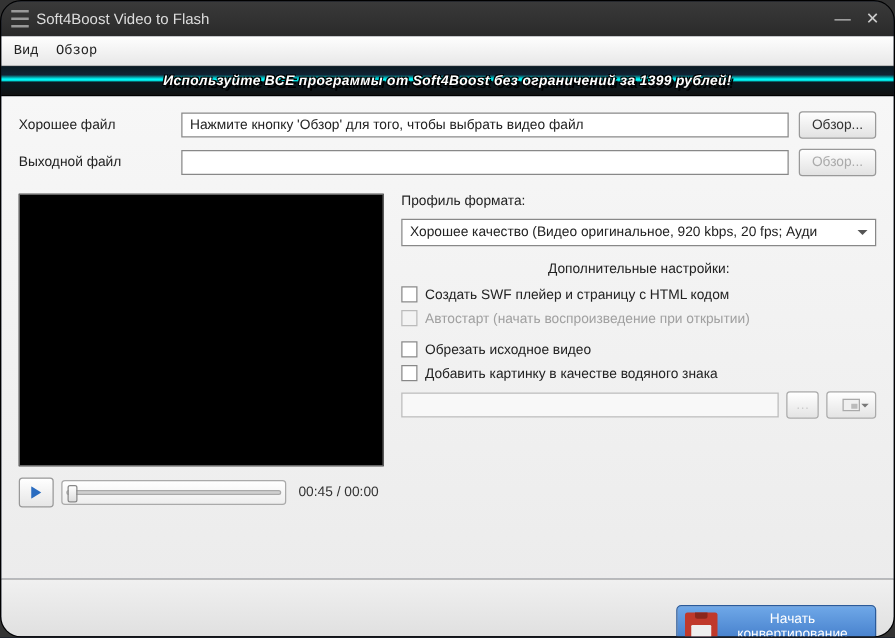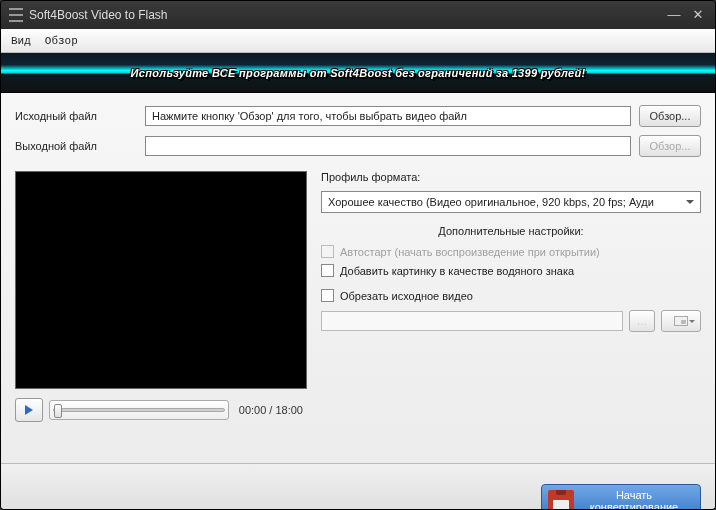--- a/index.html
+++ b/index.html
@@ -1,29 +1,29 @@
 <!DOCTYPE html>
 <html><head>
 <meta charset="utf-8">
 <style>
 * { box-sizing: border-box; margin: 0; padding: 0; font-family: Tahoma, Arial, sans-serif; font-size: 11px; }
 body { background: #333; padding: 0; width: 716px; height: 510px; overflow: hidden; }
 
-.window { width: 716px; height: 510px; background: #0f172a; border: 1px solid #000; border-radius: 4px; overflow: hidden; display: flex; flex-direction: column; }
+.window { width: 716px; height: 510px; background: #0f172a; border: 1px solid #000; border-radius: 17px; overflow: hidden; display: flex; flex-direction: column; }
 
 .titlebar { height: 28px; background: linear-gradient(#3a3a3a, #2a2a2a); display: flex; align-items: center; padding: 0 8px; color: #ddd; }
 .titlebar .sysicon { width: 14px; height: 14px; margin-right: 6px; display: flex; flex-direction: column; justify-content: space-between; }
 .titlebar .sysicon span { height: 2px; background: #999; }
 .titlebar .title { flex: 1; font-size: 12px; }
 .titlebar .wbtn { width: 18px; height: 16px; color: #ccc; font-size: 13px; text-align: center; margin-left: 6px; cursor: pointer; }
 
 .menubar { height: 24px; background: linear-gradient(#fefefe, #e8e8e8); display: flex; align-items: center; padding: 0 10px; border-bottom: 1px solid #bbb; }
 .menubar .mitem { margin-right: 14px; color: #222; cursor: pointer; font-family: Liberation Mono, monospace; }
 
-.banner { height: 40px; background: linear-gradient(#0a1a22 0%, #123 30%, #0ff 45%, #0dd 50%, #0a1a22 55%, #111 100%); display: flex; align-items: center; justify-content: center; color: #fff; font-size: 18px; font-weight: bold; text-shadow: 2px 2px 0 #000, -1px -1px 0 #000, 1px -1px 0 #000, -1px 1px 0 #000; font-style: italic; letter-spacing: 0.3px; border-bottom: 1px solid #000; }
+.banner { height: 24px; background: linear-gradient(#0a1a22 0%, #123 30%, #0ff 45%, #0dd 50%, #0a1a22 55%, #111 100%); display: flex; align-items: center; justify-content: center; color: #fff; font-size: 18px; font-weight: bold; text-shadow: 2px 2px 0 #000, -1px -1px 0 #000, 1px -1px 0 #000, -1px 1px 0 #000; font-style: italic; letter-spacing: 0.3px; border-bottom: 1px solid #000; }
 
 .content { flex: 1; background: linear-gradient(#f7f7f7, #ececec); padding: 12px 14px; display: flex; flex-direction: column; }
 
 .filerow { display: flex; align-items: center; margin-bottom: 8px; }
 .filerow .lbl { width: 130px; color: #222; }
 .filerow .txt { flex: 1; height: 20px; border: 1px solid #888; background: #fff; padding: 2px 6px; color: #222; line-height: 15px; font-size: 11px; }
 .filerow .browse { width: 62px; height: 22px; margin-left: 8px; background: linear-gradient(#fefefe,#e2e2e2); border: 1px solid #999; border-radius: 3px; cursor: pointer; color: #333; }
 .filerow .browse.disabled { color: #aaa; cursor: default; }
 
 .mainrow { display: flex; margin-top: 6px; gap: 14px; }
@@ -84,21 +84,21 @@
     <div class="mitem">Обзор</div>
   </div>
 
   <div class="banner">
     <span>Используйте ВСЕ программы от Soft4Boost без ограничений за 1399 рублей!</span>
   </div>
 
   <div class="content">
 
     <div class="filerow">
-      <div class="lbl">Исходный файл</div>
+      <div class="lbl">Хорошее файл</div>
       <input class="txt" type="text" value="Нажмите кнопку 'Обзор' для того, чтобы выбрать видео файл" style="">
       <button class="browse">Обзор...</button>
     </div>
 
     <div class="filerow">
       <div class="lbl">Выходной файл</div>
       <input class="txt" type="text" value="" style="">
       <button class="browse disabled">Обзор...</button>
     </div>
 
@@ -110,45 +110,49 @@
           <div class="play-btn">
             <svg viewBox="0 0 10 10">
                 <polygon points="1,0 9,5 1,10" fill="#2a6cc0"></polygon>
               </svg>
           </div>
           <div class="slider-wrap">
             <div class="slider-track">
               <div class="slider-thumb"></div>
             </div>
           </div>
-          <div class="timecode">00:00 / 18:00</div>
+          <div class="timecode">00:45 / 00:00</div>
         </div>
       </div>
 
       <div class="settings-col">
         <div class="slabel">Профиль формата:</div>
         <div class="select">
           <span>Хорошее качество (Видео оригинальное, 920 kbps, 20 fps; Ауди</span>
         </div>
 
         <div class="slabel" style="margin-top:6px;text-align:center;">Дополнительные настройки:</div>
 
+        <div class="chkrow">
+          <div class="chk"></div>
+          <span>Создать SWF плейер и страницу с HTML кодом</span>
+        </div>
 
         <div class="chkrow disabled">
           <div class="chk"></div>
           <span>Автостарт (начать воспроизведение при открытии)</span>
         </div>
 
+        <div class="chkrow" style="margin-top:6px;">
+          <div class="chk"></div>
+          <span>Обрезать исходное видео</span>
+        </div>
         <div class="chkrow">
           <div class="chk"></div>
           <span>Добавить картинку в качестве водяного знака</span>
-        </div>
-        <div class="chkrow" style="margin-top:6px;">
-          <div class="chk"></div>
-          <span>Обрезать исходное видео</span>
         </div>
 
         <div class="wm-row">
           <input class="txtfield" type="text" disabled="" style="">
           <div class="mini-btn disabled">
             <span style="color:#ccc;">…</span>
           </div>
           <div class="mini-btn wm-pos">
             <div class="wm-thumb"></div>
           </div>

